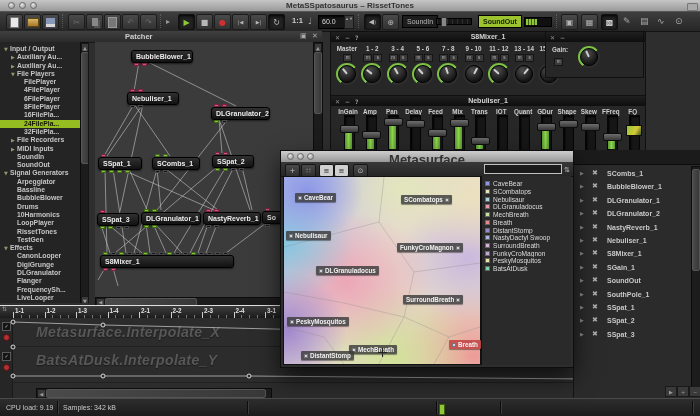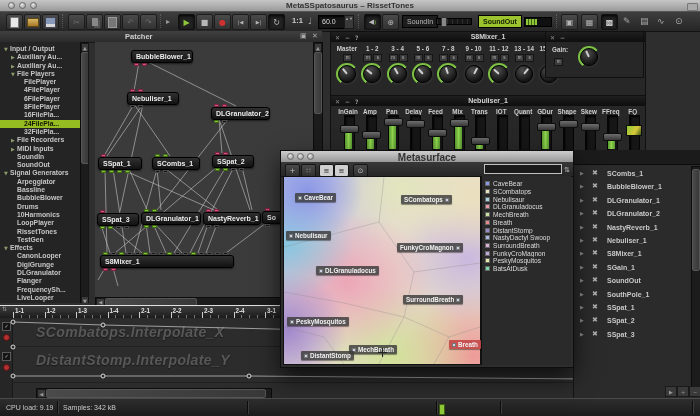--- a/index.html
+++ b/index.html
@@ -449,24 +449,24 @@
   <div class="abs ico" style="left:2px;top:306px;font-size:6px;color:#999;line-height:6px"><span>⇅</span></div>
 
   <div class="abs auto">
     <div class="gutter">
       <div class="chk" style="top:4px">✓</div>
       <div class="reddot" style="top:16px"></div>
       <div class="chk" style="top:34px">✓</div>
       <div class="reddot" style="top:46px"></div>
     </div>
     <div class="lane" style="top:0;height:28px">
-      <div class="wm" style="left:24px;top:6px">SCombatops.Interpolate_X</div>
+      <div class="wm" style="left:24px;top:6px">Metasurface.Interpolate_X</div>
     </div>
     <div class="lane" style="top:30px;height:34px">
-      <div class="wm" style="left:24px;top:4px">DistantStomp.Interpolate_Y</div>
+      <div class="wm" style="left:24px;top:4px">BatsAtDusk.Interpolate_Y</div>
     </div>
   </div>
   <svg id="autosvg" style="left:0;top:0" width="700" height="416">
       <line x1="13" y1="322" x2="103" y2="325" stroke="#bcbcbc" stroke-width="0.8"></line>
       <line x1="103" y1="325" x2="700" y2="339" stroke="#bcbcbc" stroke-width="0.8"></line>
       <line x1="13" y1="376" x2="249" y2="376" stroke="#bcbcbc" stroke-width="0.8"></line>
       <line x1="249" y1="376" x2="700" y2="380" stroke="#bcbcbc" stroke-width="0.8"></line>
       <circle cx="13" cy="322" r="2" fill="#2c2c2c" stroke="#d8d8d8" stroke-width="1"></circle>
       <circle cx="103" cy="325" r="2" fill="#2c2c2c" stroke="#d8d8d8" stroke-width="1"></circle>
       <circle cx="13" cy="347" r="2" fill="#2c2c2c" stroke="#d8d8d8" stroke-width="1"></circle>
@@ -730,21 +730,21 @@
         <div class="gbar" style="left:3px"></div>
       </div>
     <div class="sseg" style="left:500px;width:192px"></div>
   </div>
 
   <div class="abs mwin">
     <div class="mtb">
       <div class="light" style="left:6px;top:2px"></div>
       <div class="light" style="left:16px;top:2px"></div>
       <div class="light" style="left:26px;top:2px"></div>
-      <div class="wtitle" style="font-size:10px">Metasurface</div>
+      <div class="wtitle" style="font-size:13px">Metasurface</div>
     </div>
     <div class="mtools">
       <div class="mbtn ico" style="left:4px">
           <span>+</span>
         </div>
       <div class="mbtn ico" style="left:20px">
           <span>∷</span>
         </div>
       <div class="mbtn pressed ico" style="left:38px">
           <span>≡</span>

